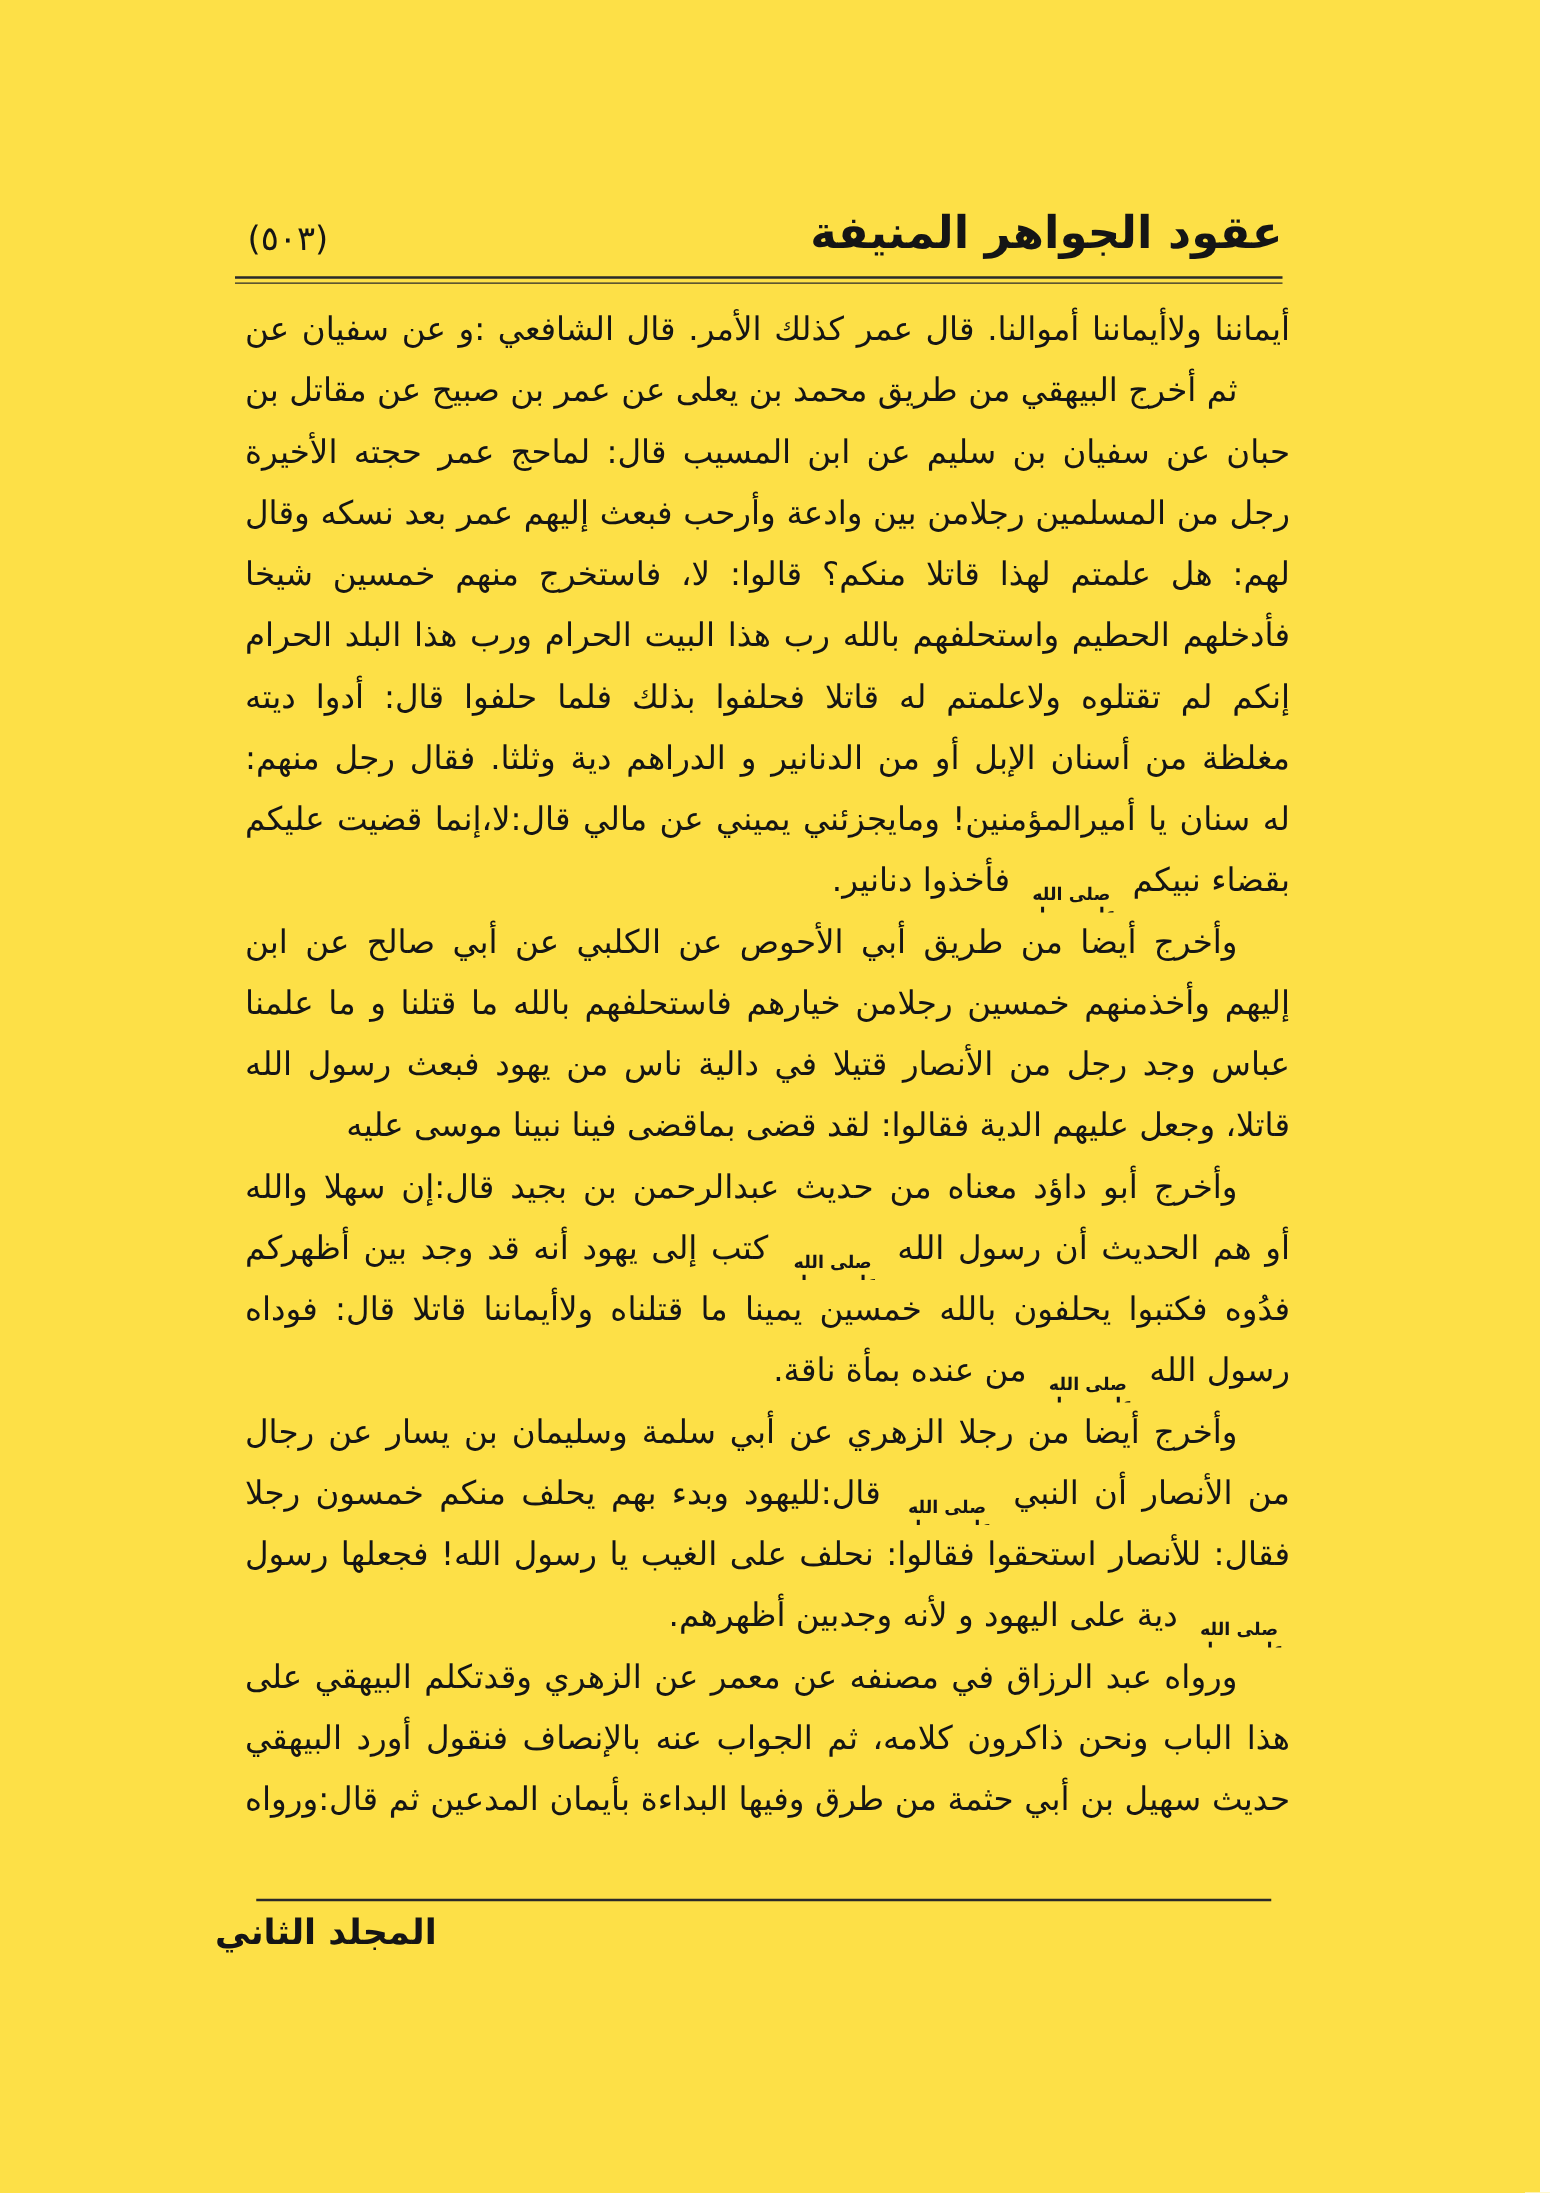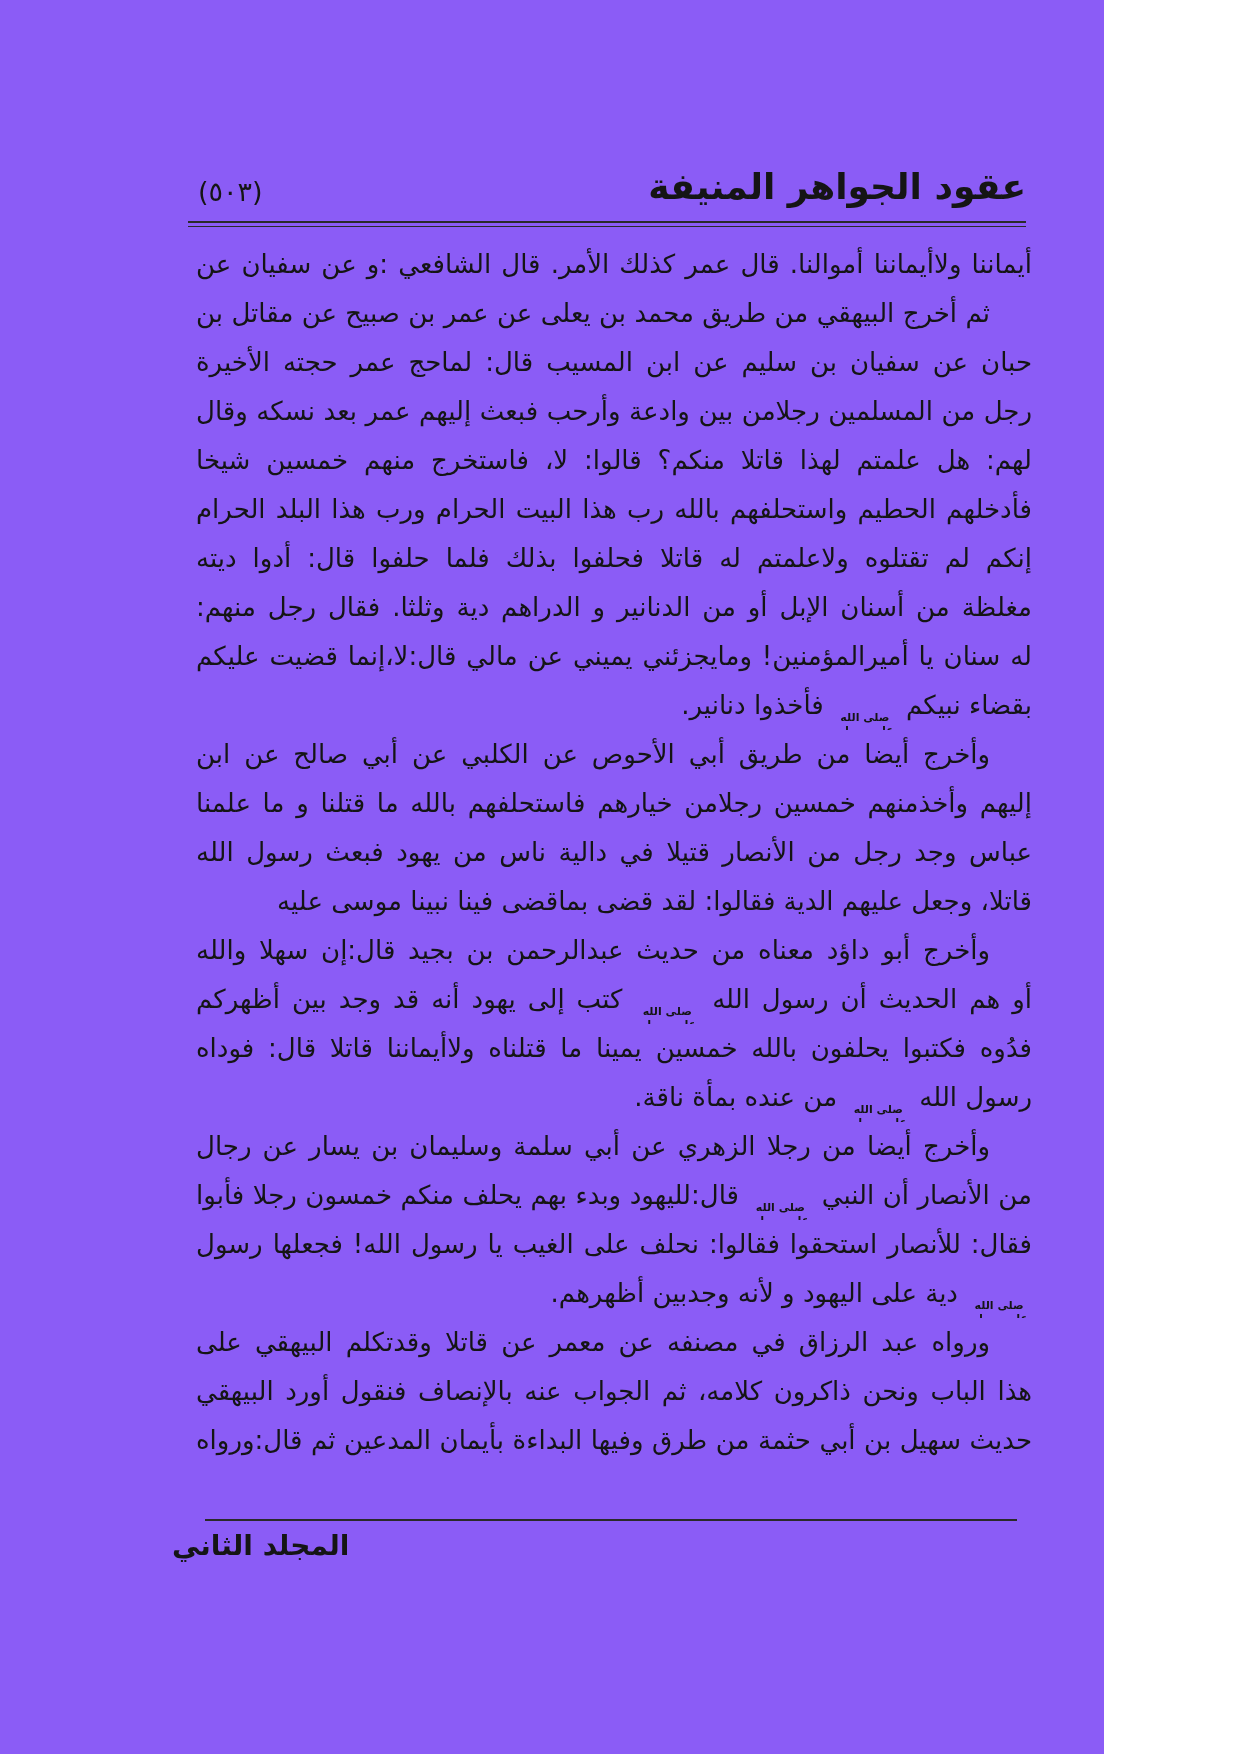--- a/index.html
+++ b/index.html
@@ -1,20 +1,20 @@
 <!DOCTYPE html>
 <html lang="ar"><head>
 <meta charset="utf-8">
 <style>
   html, body { margin: 0; padding: 0; background: #ffffff; }
   .page {
     position: relative;
-    width: 1104px;
+    width: 1232px;
     height: 1754px;
-    background: #8b5cf6;
+    background: #fde047;
     color: #151515;
     font-family: "DejaVu Sans", sans-serif;
     overflow: hidden;
   }
   .header {
     position: absolute;
     top: 166px; left: 190px; width: 836px;
     display: flex;
     justify-content: space-between;
     align-items: flex-end;
@@ -53,21 +53,21 @@
   .line.end {
     text-align: right;
     text-align-last: right;
   }
   .line.indent { padding-right: 42px; }
   .honorific {
     display: inline-flex;
     flex-direction: column;
     align-items: center;
     justify-content: center;
-    font-size: 11px;
+    font-size: 14px;
     font-weight: bold;
     line-height: 1.15;
     vertical-align: -7px;
     margin: 0 4px;
   }
   .footer-rule {
     position: absolute;
     top: 1519px; left: 205px; width: 812px;
     border-top: 2px solid #2a2a2a;
   }
@@ -134,21 +134,21 @@
             <span>صلى الله</span>
             <span>عليه وسلم</span>
           </span> قال:لليهود وبدء بهم يحلف منكم خمسون رجلا فأبوا</div>
         <div class="line">فقال: للأنصار استحقوا فقالوا: نحلف على الغيب يا رسول الله! فجعلها رسول الله</div>
         <div class="line end"><span class="honorific">
             <span>صلى الله</span>
             <span>عليه وسلم</span>
           </span> دية على اليهود و لأنه وجدبين أظهرهم.</div>
       </div>
       <div class="paragraph">
-        <div class="line indent">ورواه عبد الرزاق في مصنفه عن معمر عن قاتلا وقدتكلم البيهقي على</div>
+        <div class="line indent">ورواه عبد الرزاق في مصنفه عن معمر عن الزهري وقدتكلم البيهقي على</div>
         <div class="line">هذا الباب ونحن ذاكرون كلامه، ثم الجواب عنه بالإنصاف فنقول أورد البيهقي</div>
         <div class="line">حديث سهيل بن أبي حثمة من طرق وفيها البداءة بأيمان المدعين ثم قال:ورواه</div>
       </div>
     </div>
 
   <div class="footer-rule"></div>
 
   <div class="volume">المجلد الثاني</div>
 
 </div>

